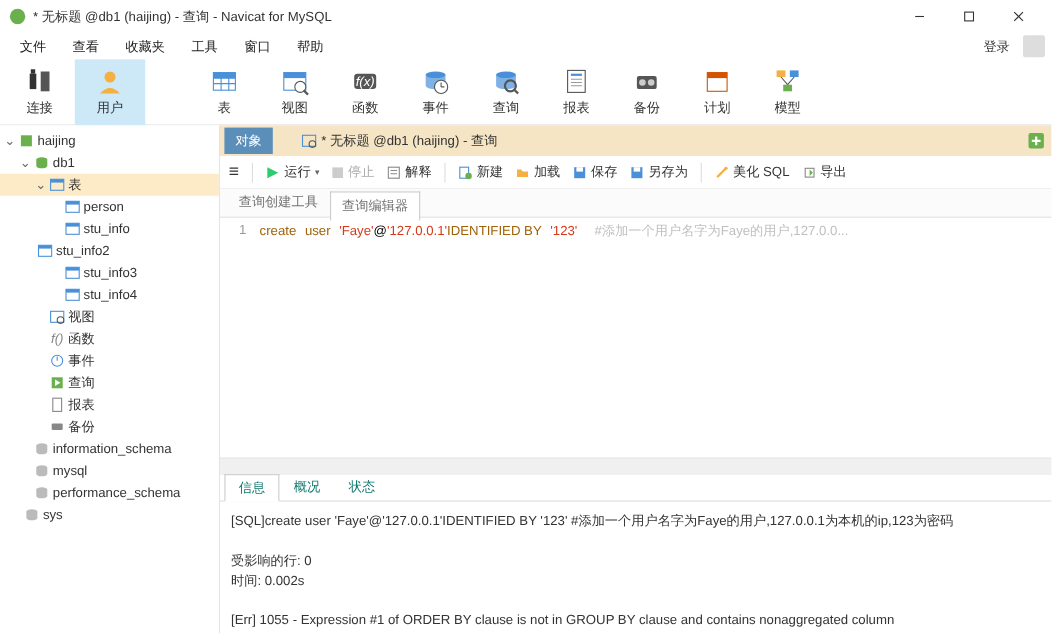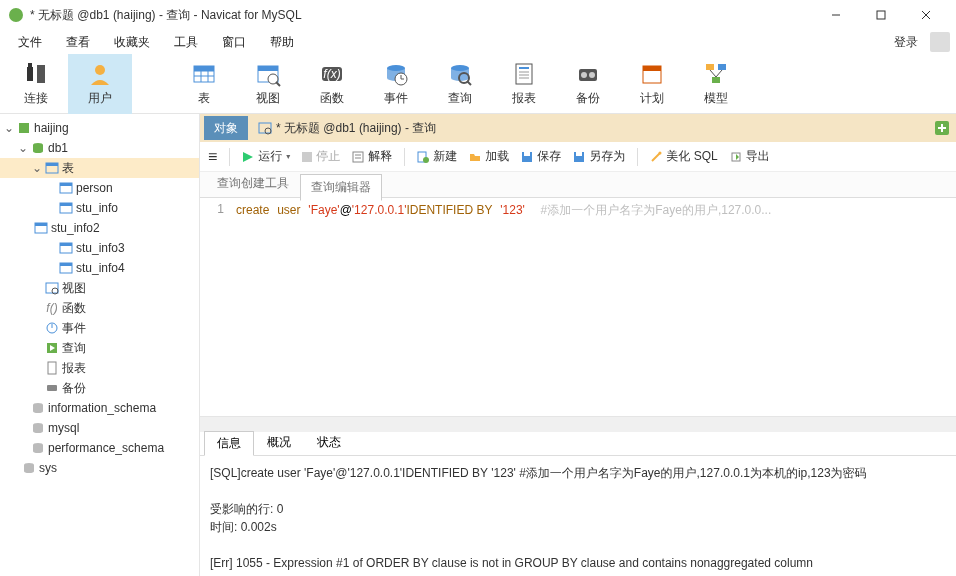--- a/index.html
+++ b/index.html
@@ -18,39 +18,39 @@
 .toolbar-main .tb.active { background:#cde8f6; }
 .toolbar-main .tb .ic { width:28px; height:28px; display:flex; align-items:center; justify-content:center; }
 .toolbar-main .tb .lbl { font-size:12px; color:#333; }
 .body-row { flex:1; display:flex; min-height:0; }
 .sidebar { width:200px; border-right:1px solid #e5e5e5; overflow:auto; padding:4px 0; background:#fff; }
 .tree-row { display:flex; align-items:center; height:20px; padding-left:4px; color:#333; white-space:nowrap; }
 .tree-row .tw { width:14px; text-align:center; color:#666; }
 .tree-row .ic { width:16px; height:16px; margin-right:2px; display:flex; align-items:center; justify-content:center; }
 .tree-row.active { background:#fdebc8; }
 .content { flex:1; display:flex; flex-direction:column; min-width:0; }
-.tabs-row { height:28px; background:#f5e5c5; display:flex; align-items:center; padding-left:4px; gap:0; }
+.tabs-row { height:28px; background:#f5e5c5; display:flex; align-items:center; padding-left:4px; gap:16px; }
 .tab { height:24px; display:flex; align-items:center; padding:0 10px; background:#f5e5c5; color:#333; gap:4px; }
 .tabs-row .right { margin-left:auto; padding-right:6px; }
 .query-toolbar { height:30px; display:flex; align-items:center; padding:0 8px; gap:12px; border-bottom:1px solid #eee; background:#fff; }
 .query-toolbar .btn { display:flex; align-items:center; gap:4px; color:#333; }
 .query-toolbar .sep { width:1px; height:18px; background:#ddd; }
 .query-toolbar .disabled { color:#aaa; }
 .subtabs { height:26px; display:flex; align-items:flex-end; padding-left:6px; border-bottom:1px solid #ddd; background:#fbfbfb; }
 .subtab { padding:4px 10px; border:1px solid transparent; color:#737373; }
 .subtab.active { background:#fff; border:1px solid #ccc; border-bottom:1px solid #fff; position:relative; top:4px; }
 .editor { flex:1; display:flex; min-height:0; background:#fff; overflow:hidden; }
 .gutter { width:30px; text-align:right; padding:4px 6px 0 0; color:#999; font-family:Consolas,monospace; }
 .code { flex:1; padding:4px 0 0 6px; font-family:Consolas,monospace; font-size:13px; white-space:pre; overflow:auto; }
 .code .kw { color:#a16207; }
 .code .str { color:#d63a1a; }
 .code .cmt { color:#bfbfbf; }
 .hscroll { height:16px; background:#f0f0f0; border-top:1px solid #e5e5e5; }
 .bottom-tabs { height:24px; display:flex; align-items:flex-end; border-bottom:1px solid #ddd; background:#fff; padding-left:4px; }
-.bottom-tab { padding:3px 12px; border:1px solid transparent; color:#000000; }
+.bottom-tab { padding:3px 12px; border:1px solid transparent; color:#0f766e; }
 .bottom-tab.active { background:#fff; border:1px solid #ccc; border-bottom:1px solid #fff; position:relative; top:1px; }
 .messages { height:120px; overflow:auto; padding:8px 10px; background:#fff; color:#333; font-size:12px; line-height:1.5; }
 svg { display:block; }
 </style>
 </head>
 <body>
 
 <div class="titlebar">
   <span class="app-icon">
     <svg width="16" height="16">

